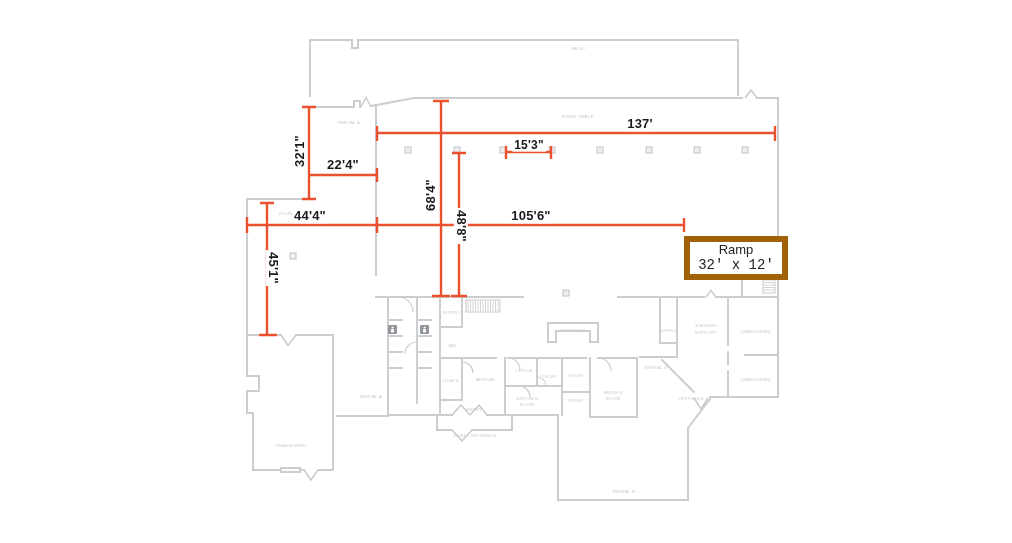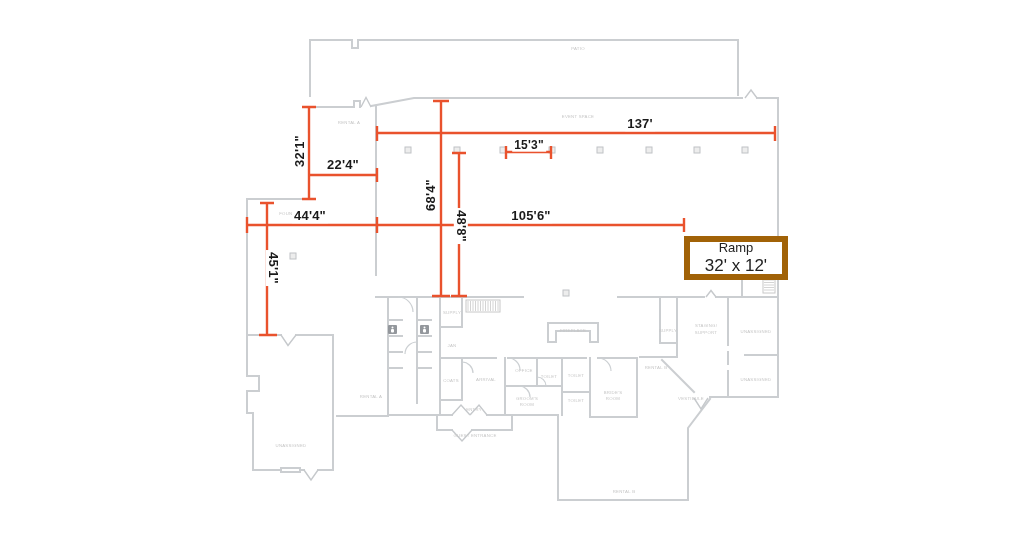--- a/index.html
+++ b/index.html
@@ -20,21 +20,21 @@
   }
   .dim.small{font-size:12px;}
   .dim.rot-ccw{transform:translate(-50%,-50%) rotate(-90deg);}
   .dim.rot-cw{transform:translate(-50%,-50%) rotate(90deg);}
   .ramp-box{
     position:absolute;left:684px;top:207px;width:92px;height:32px;
     border:6px solid #a16207;background:#ffffff;
     display:flex;flex-direction:column;align-items:center;justify-content:center;
     color:#222;font-size:13px;line-height:1.2;z-index:3;margin-top:29px;
   }
-  .ramp-box .ramp-size{font-size:17px;}
+  .ramp-box .ramp-size{font-size:14px;font-family:Liberation Mono, monospace;}
 </style>
 </head>
 <body>
 
 <div class="plan">
 
   <svg width="1012" height="543" viewBox="0 0 1012 543">
 
     <g stroke="#cbced1" stroke-width="2" fill="none" stroke-linecap="square">
 

